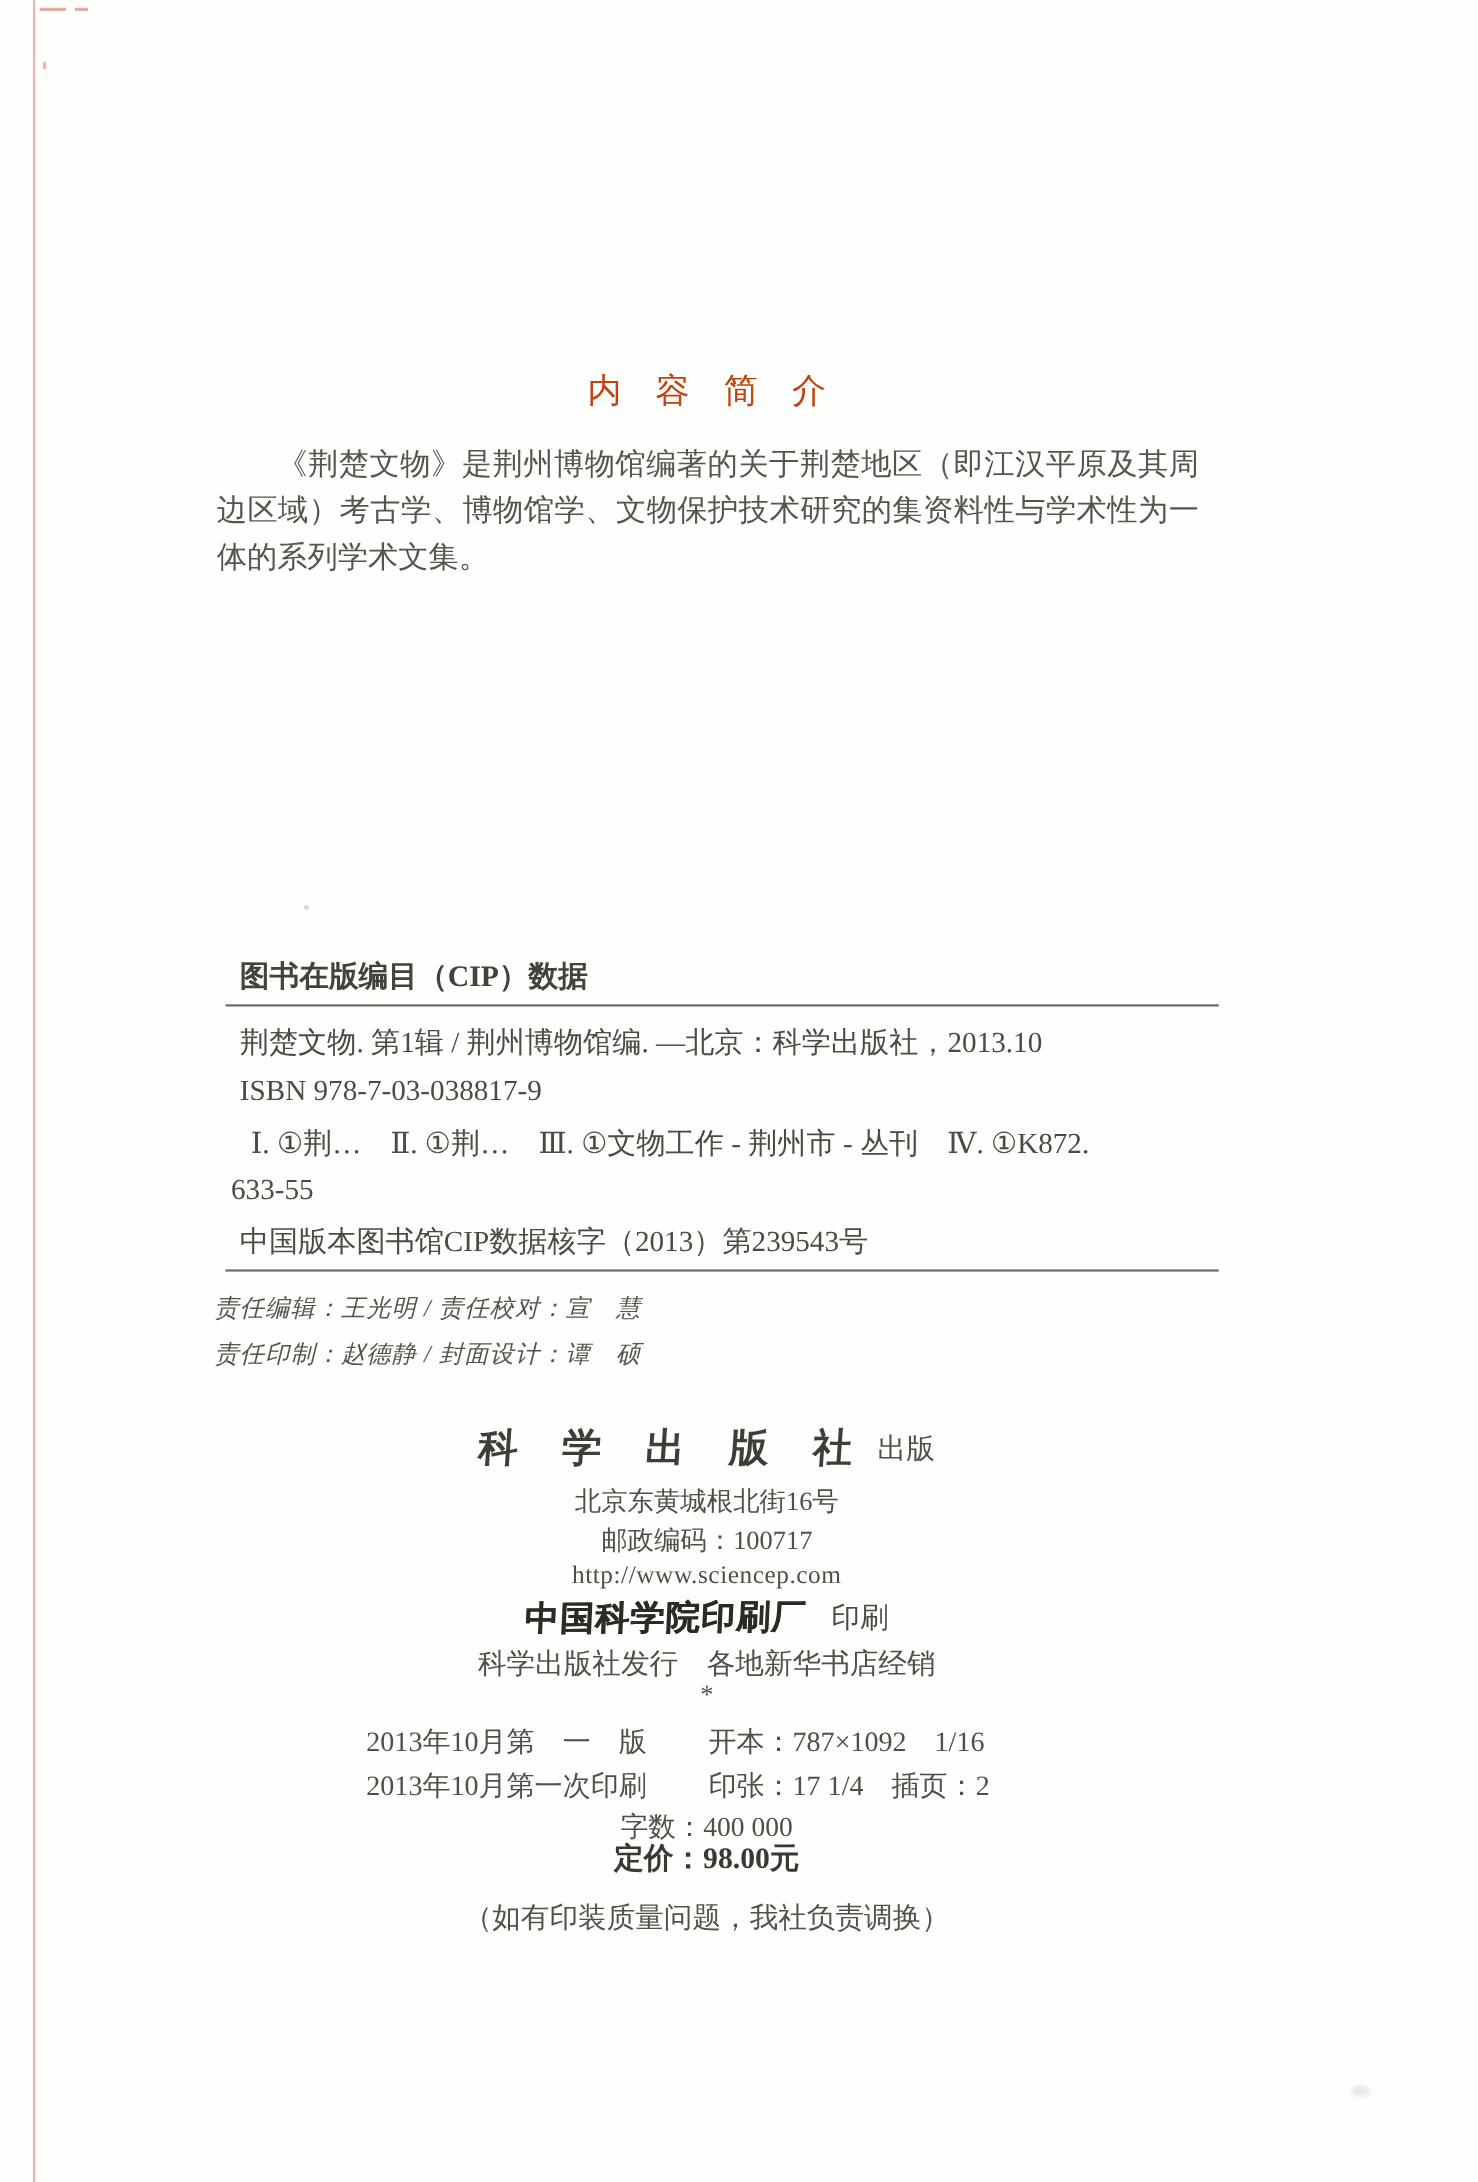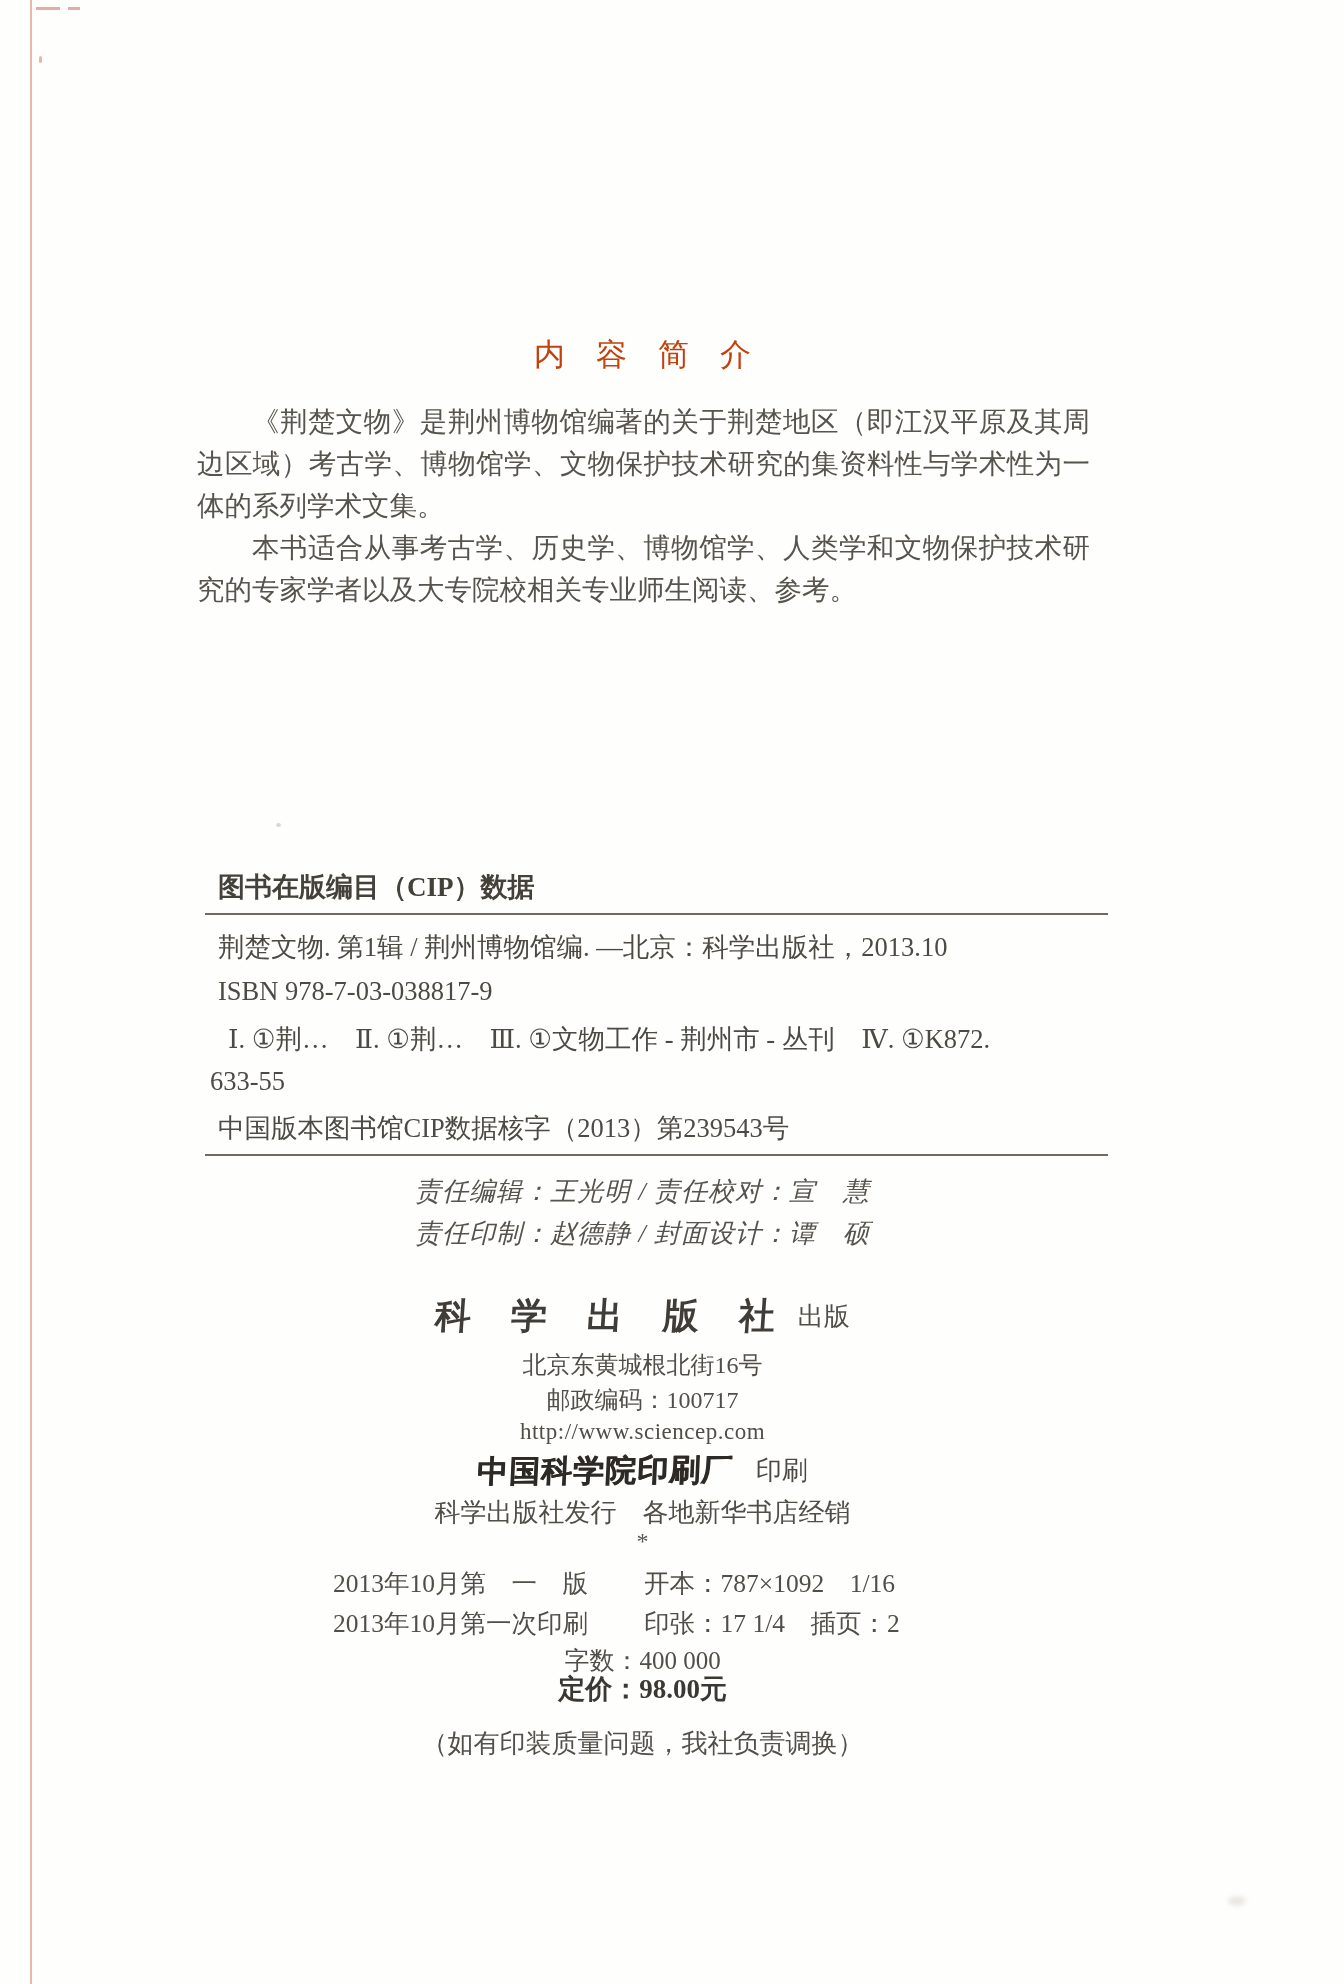--- a/index.html
+++ b/index.html
@@ -36,22 +36,22 @@
   .rule-top{top:913px;}
   .rule-bottom{top:1154px;}
   .cip-line{font-size:26.5px;color:#4d4a44;white-space:nowrap;}
   .cip-record{top:929px;left:218px;}
   .cip-isbn{top:976px;left:218px;}
   .cip-class{top:1021px;left:228px;}
   .cip-cont{top:1066px;left:210px;}
   .cip-registry{top:1110px;left:218px;}
   
   .staff-line{
-    left:195px;width:895px;text-align:center;
-    font-size:26px;font-style:italic;
+    left:195px;width:895px;
+    font-size:22px;font-style:italic;
     color:#56524c;letter-spacing:1px;
   }
   .staff-1{top:1174px;}
   .staff-2{top:1216px;}
   
   .imprint-line{left:195px;width:895px;text-align:center;color:#514e48;}
   .press-line{top:1292px;font-size:26px;}
   .press-name{
     font-size:36px;font-weight:700;color:#403c37;
     display:inline-block;transform:skewX(-4deg);
@@ -99,21 +99,20 @@
 <div class="abs scan-dash dash-1"></div>
 <div class="abs scan-dash dash-2"></div>
 <div class="abs scan-dot-red"></div>
 <div class="abs scan-dot-gray"></div>
 <div class="abs scan-smudge"></div>
 
 <div class="abs doc-title">内　容　简　介</div>
 
 <div class="abs intro">
   <p>《荆楚文物》是荆州博物馆编著的关于荆楚地区（即江汉平原及其周边区域）考古学、博物馆学、文物保护技术研究的集资料性与学术性为一体的系列学术文集。</p>
-  <p>本书适合从事考古学、历史学、博物馆学、人类学和文物保护技术研究的专家学者以及大专院校相关专业师生阅读、参考。</p>
 </div>
 
 <div class="abs cip-heading">图书在版编目（CIP）数据</div>
 <div class="abs cip-rule rule-top"></div>
 <div class="abs cip-line cip-record">荆楚文物. 第1辑 / 荆州博物馆编. —北京：科学出版社，2013.10</div>
 <div class="abs cip-line cip-isbn">ISBN 978-7-03-038817-9</div>
 <div class="abs cip-line cip-class">Ⅰ. ①荆…　Ⅱ. ①荆…　Ⅲ. ①文物工作 - 荆州市 - 丛刊　Ⅳ. ①K872.</div>
 <div class="abs cip-line cip-cont">633-55</div>
 <div class="abs cip-line cip-registry">中国版本图书馆CIP数据核字（2013）第239543号</div>
 <div class="abs cip-rule rule-bottom"></div>

